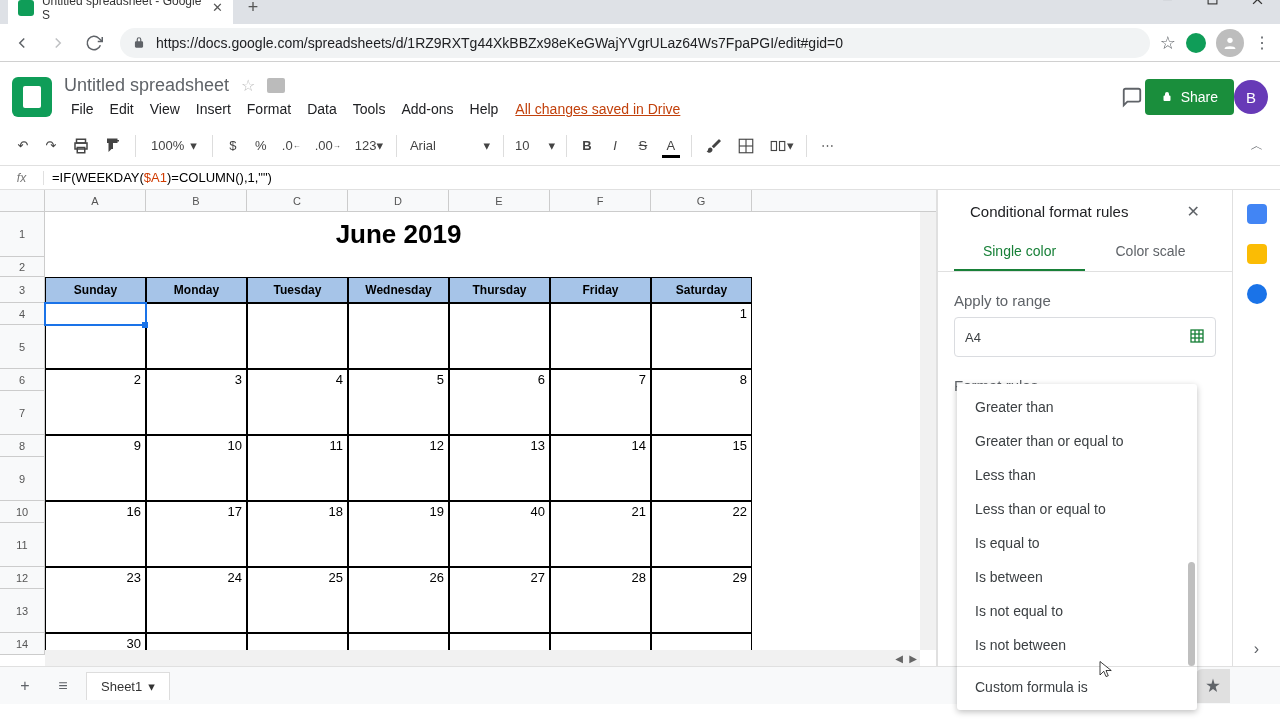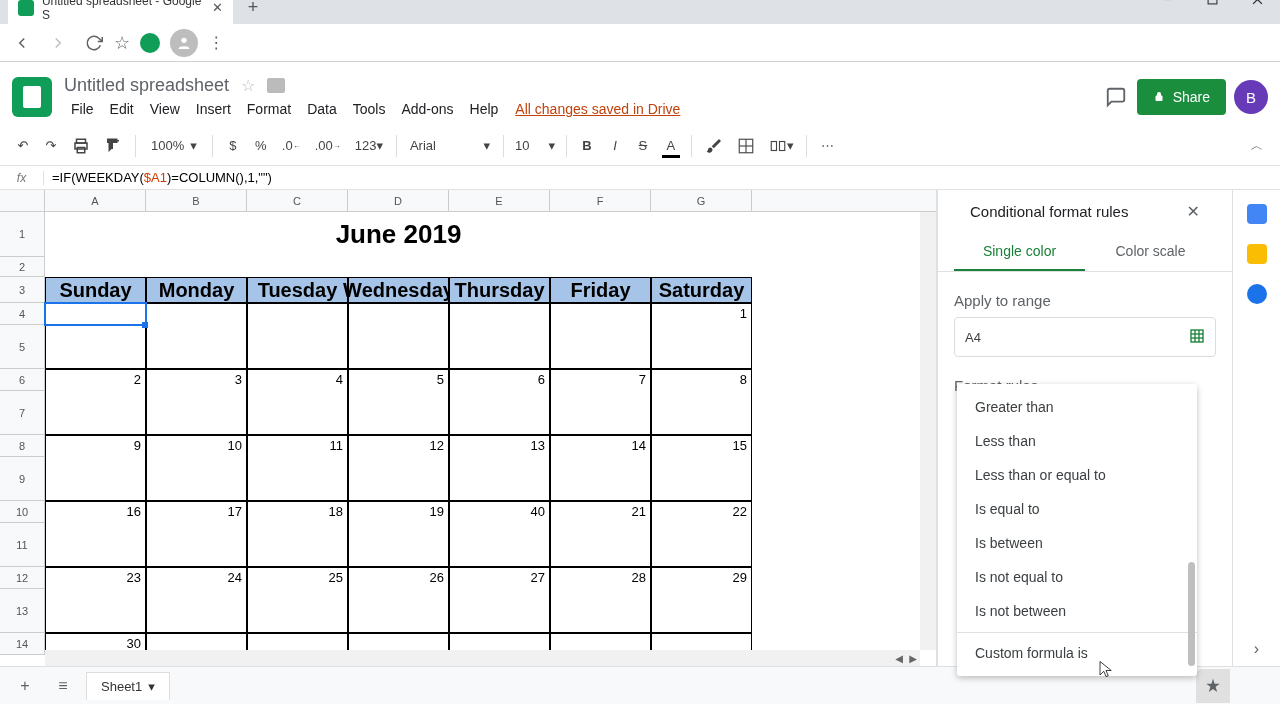--- a/index.html
+++ b/index.html
@@ -29,21 +29,21 @@
   .sheets-logo { width:40px;height:40px;background:#0f9d58;border-radius:6px;margin-right:12px;display:flex;align-items:center;justify-content:center;}
   .sheets-logo::after{content:"";width:18px;height:22px;background:#fff;border-radius:2px;}
   .doc-meta{display:flex;flex-direction:column;}
   .doc-title-row{display:flex;align-items:center;gap:12px;}
   .doc-title{font-size:18px;color:#5f6368;}
   .star{color:#bbb;font-size:16px;}
   .folder{width:18px;height:15px;background:#bbb;border-radius:2px;position:relative;}
   .menu-row{display:flex;gap:2px;margin-top:2px;font-size:14px;color:#202124;align-items:center;}
   .menu-item{padding:3px 7px;border-radius:3px;}
   .saved{color:#c2410c;text-decoration:underline;margin-left:8px;}
-  .head-right{margin-left:auto;display:flex;align-items:center;gap:8px;}
+  .head-right{margin-left:auto;display:flex;align-items:center;gap:0;}
   .comment-icon{width:26px;height:26px;color:#5f6368;display:flex;align-items:center;justify-content:center;}
   .share-btn{background:#1a8e3c;color:#fff;border-radius:4px;height:36px;padding:0 16px;display:flex;align-items:center;gap:8px;font-size:14px;font-weight:500;}
   .share-btn .lockw{width:12px;height:12px;}
   .avatar-b{width:34px;height:34px;border-radius:50%;background:#673ab7;color:#fff;display:flex;align-items:center;justify-content:center;font-size:15px;}
 
   
   .toolbar{height:40px;border-bottom:1px solid #e0e0e0;display:flex;align-items:center;padding:0 10px;gap:2px;font-size:13px;color:#444;}
   .tool{padding:4px 6px;display:flex;align-items:center;justify-content:center;min-width:26px;height:28px;}
   .tool svg{width:18px;height:18px;}
   .zoom{display:flex;align-items:center;gap:6px;padding:0 8px;}
@@ -69,21 +69,21 @@
   .col-headers{display:flex;height:22px;background:#f8f9fa;border-bottom:1px solid #ccc;font-size:11px;color:#555;}
   .corner{width:45px;border-right:1px solid #ccc;}
   .col-h{width:101px;border-right:1px solid #ccc;display:flex;align-items:center;justify-content:center;}
   .rows{}
   .row{display:flex;}
   .row-h{width:45px;background:#f8f9fa;border-right:1px solid #ccc;border-bottom:1px solid #ccc;display:flex;align-items:center;justify-content:center;font-size:11px;color:#555;}
   .cell{width:101px;border-right:1px solid #e0e0e0;border-bottom:1px solid #e0e0e0;}
   
   .title-row .cell{border:none;}
   .title-cell{font-size:26px;font-weight:bold;text-align:center;border:none !important;}
-  .day-head{background:#a6c4e8;border:1px solid #000 !important;font-weight:bold;font-size:20px;display:flex;align-items:center;justify-content:center;}
+  .day-head{background:#a6c4e8;border:1px solid #000 !important;font-weight:bold;font-size:12px;display:flex;align-items:center;justify-content:center;}
   .cal-top{border-left:1px solid #000 !important;border-right:1px solid #000 !important;border-top:1px solid #000 !important;border-bottom:none !important;font-size:13px;text-align:right;padding:2px 4px;}
   .cal-bot{border-left:1px solid #000 !important;border-right:1px solid #000 !important;border-bottom:1px solid #000 !important;border-top:none !important;}
   .selected{outline:2px solid #1a73e8;outline-offset:-1px;position:relative;}
   .selected::after{content:"";position:absolute;right:-3px;bottom:-3px;width:6px;height:6px;background:#1a73e8;}
   .row-h1{height:45px;}
 
   
   .side-panel{width:295px;border-left:1px solid #e0e0e0;display:flex;flex-direction:column;background:#fff;position:relative;}
   .sp-head{padding:12px 32px;display:flex;align-items:center;justify-content:space-between;}
   .sp-title{font-size:15px;color:#202124;}
@@ -166,20 +166,26 @@
       <svg viewBox="0 0 24 24" fill="none" stroke="currentColor" stroke-width="2">
         <polyline points="9 18 15 12 9 6"></polyline>
       </svg>
     </div>
   <div class="nav-icon">
       <svg viewBox="0 0 24 24" fill="none" stroke="currentColor" stroke-width="2">
         <path d="M23 4v6h-6"></path>
         <path d="M20.49 15a9 9 0 1 1-2.12-9.36L23 10"></path>
       </svg>
     </div>
+  <div class="url-box">
+    <svg class="lock" viewBox="0 0 24 24" fill="currentColor">
+        <path d="M12 2a4 4 0 0 0-4 4v3H7a2 2 0 0 0-2 2v7a2 2 0 0 0 2 2h10a2 2 0 0 0 2-2v-7a2 2 0 0 0-2-2h-1V6a4 4 0 0 0-4-4zm-2 4a2 2 0 1 1 4 0v3h-4V6z"></path>
+      </svg>
+    <span>https://docs.google.com/spreadsheets/d/1RZ9RXTg44XkBBZx98eKeGWajYVgrULaz64Ws7FpaPGI/edit#gid=0</span>
+  </div>
   <div class="addr-right">
     <span style="color:#5f6368;font-size:18px;">☆</span>
     <div class="circ" style="background:#0f9d58;width:20px;height:20px;"></div>
     <div class="avatar-dot">
         <svg width="16" height="16" viewBox="0 0 24 24" fill="#fff">
           <circle cx="12" cy="8" r="4"></circle>
           <path d="M4 20c0-4 16-4 16 0v1H4z"></path>
         </svg>
       </div>
     <span style="color:#5f6368;">⋮</span>
@@ -488,20 +494,21 @@
     <div class="rail-expand">›</div>
   </div>
 </div>
 
 <div class="dropdown" style="left:1158px;top:423px;">▾</div>
 <div class="preview-bar" style="left:1147px;top:493px;"></div>
 <div class="done-bar" style="left:1147px;top:585px;">ne</div>
 
 <div class="rule-list" style="left:957px;top:384px;">
   <div class="rule-item">Greater than</div>
+  <div class="rule-item">Greater than or equal to</div>
   <div class="rule-item">Less than</div>
   <div class="rule-item">Less than or equal to</div>
   <div class="rule-item">Is equal to</div>
   <div class="rule-item">Is between</div>
   <div class="rule-item">Is not equal to</div>
   <div class="rule-item">Is not between</div>
   <div class="rule-item sep-top">Custom formula is</div>
   <div class="rule-scroll" style="top:178px;"></div>
 </div>
 

